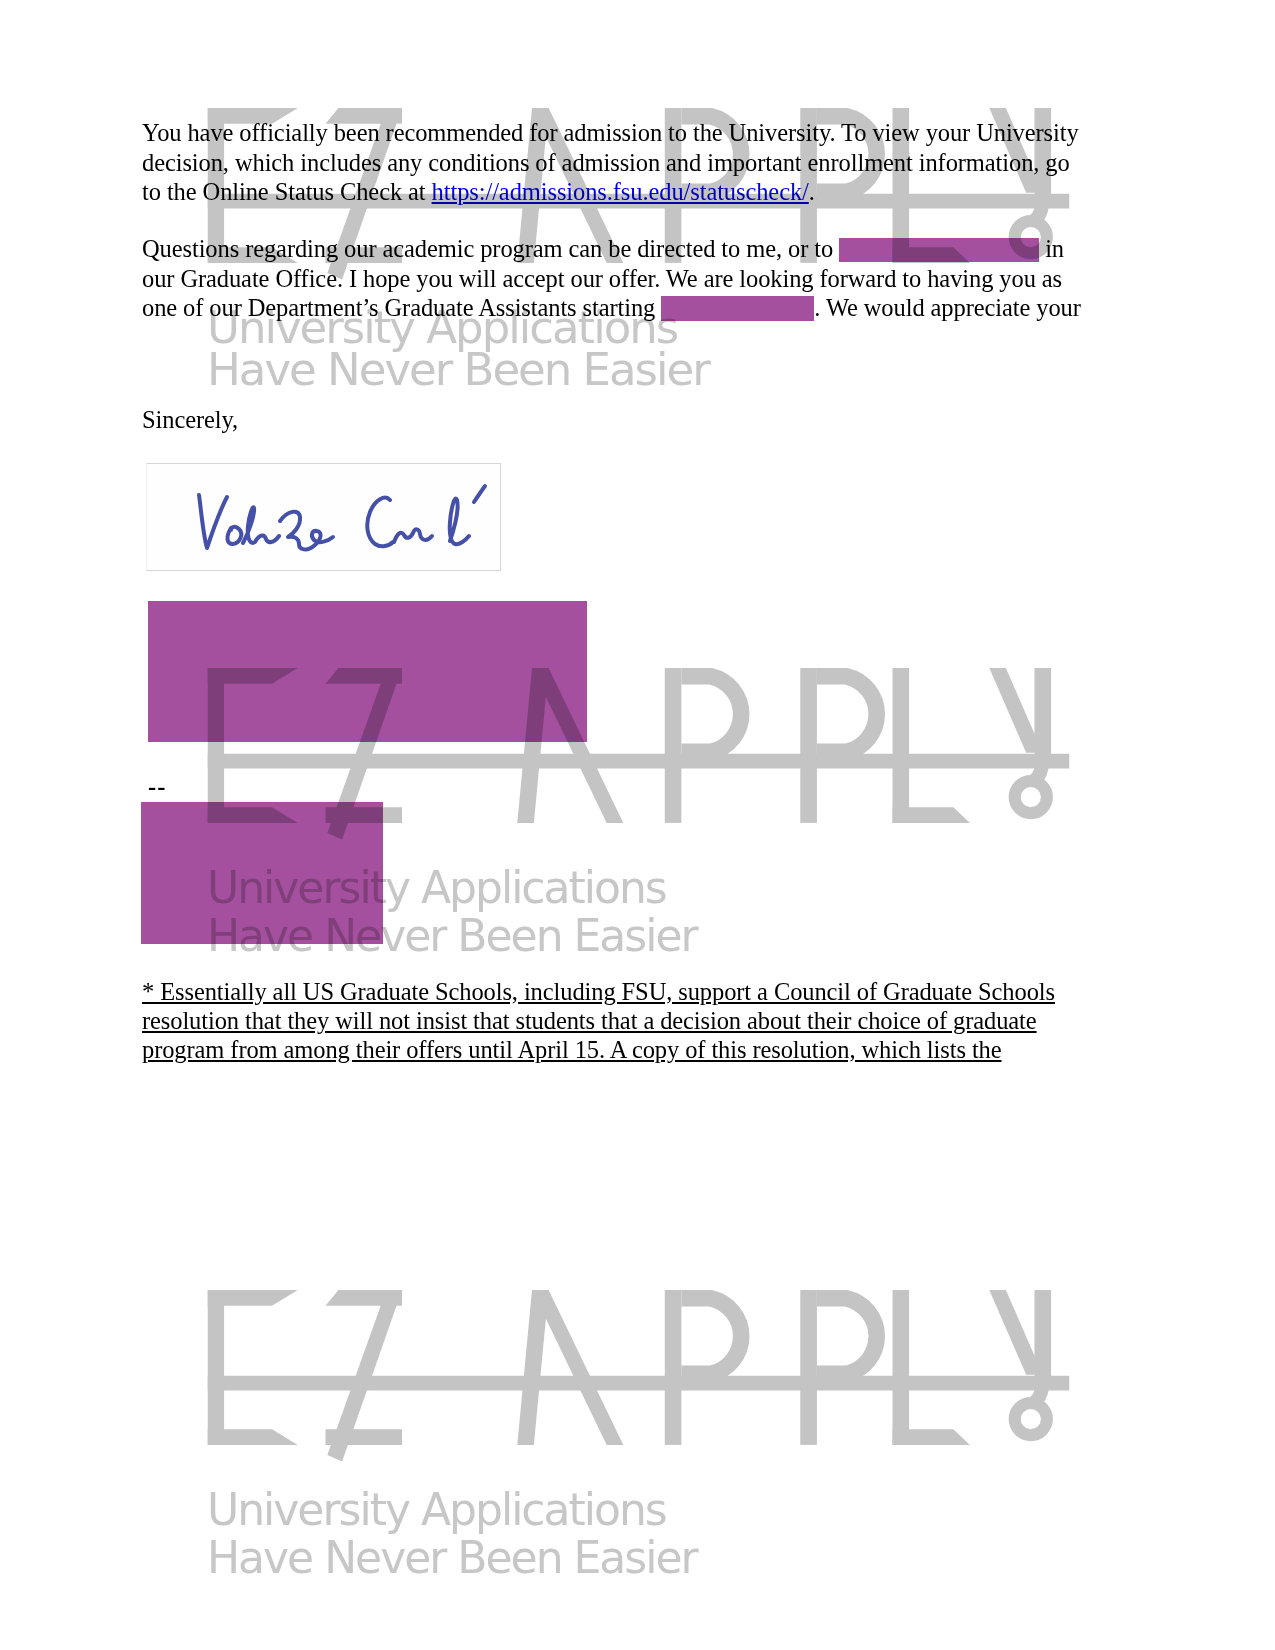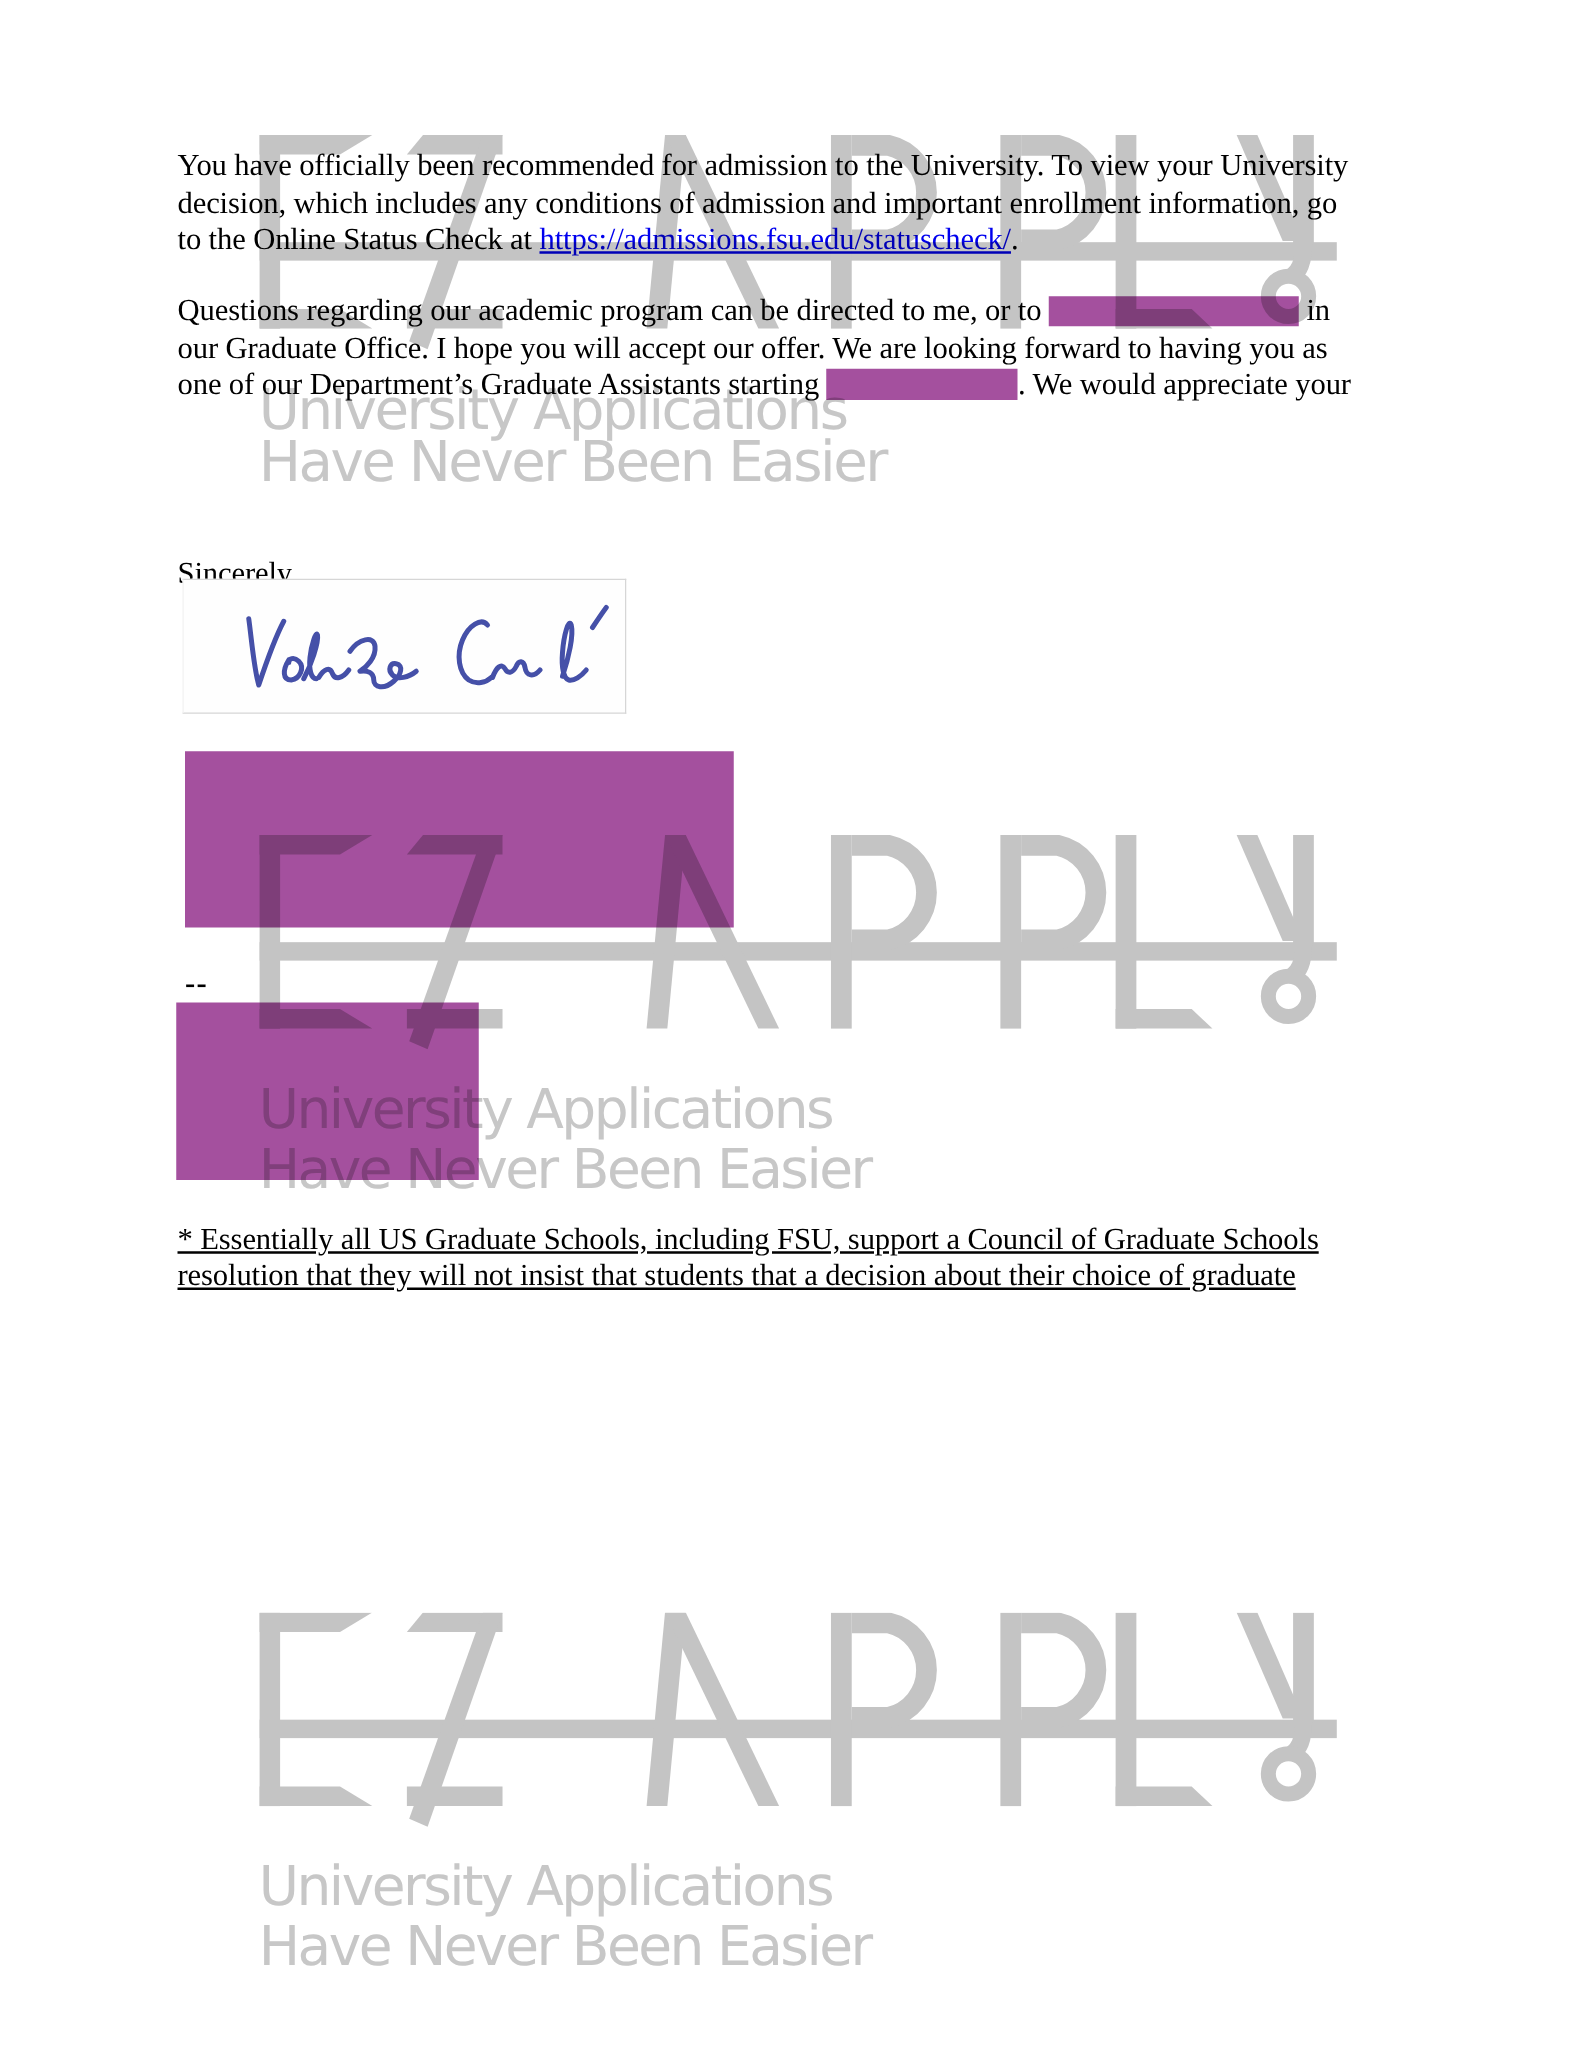--- a/index.html
+++ b/index.html
@@ -5,21 +5,21 @@
   html,body{margin:0;padding:0;background:#ffffff;}
   body{width:1275px;height:1650px;position:relative;overflow:hidden;
        font-family:"Liberation Serif", serif;color:#000;}
 
   
   .layer{position:absolute;left:0;top:0;width:1275px;height:1650px;}
   .textline{white-space:nowrap;font-size:24.5px;line-height:29.5px;letter-spacing:-0.1px;}
   .para{position:absolute;left:142px;}
   #para1{top:118px;}
   #para2{top:234px;}
-  #closing{top:405px;margin-top:39px;}
+  #closing{top:405px;}
   #separator{top:772px;left:148px;font-weight:bold;letter-spacing:1px;}
   #footnote{top:977px;text-decoration:underline;}
   #footnote .textline{line-height:29px;}
   a.doclink{color:#0000ee;text-decoration:underline;cursor:pointer;}
 
   
   .redact{display:inline-block;background:#a4509e;vertical-align:-5px;}
   .r1{width:200px;height:24px;}
   .r2{width:153px;height:25px;}
   .r3{width:152px;height:29px;vertical-align:-7px;}
@@ -81,20 +81,21 @@
     </svg>
   </div>
 
   <div class="blockredact" id="redactA"></div>
   <div class="para textline" id="separator">--</div>
   <div class="blockredact" id="redactB"></div>
 
   <div class="para" id="footnote">
     <div class="textline">* Essentially all US Graduate Schools, including FSU, support a Council of Graduate Schools</div>
     <div class="textline">resolution that they will not insist that students that a decision about their choice of graduate</div>
+    <div class="textline">program from among their offers until April 15. A copy of this resolution, which lists the</div>
   </div>
 </div>
 
 <svg width="0" height="0" style="position:absolute" aria-hidden="true">
   <defs>
     <symbol id="ezlogo" viewBox="0 0 935 205">
       <g fill="currentColor">
 
         <rect x="0" y="93" width="935" height="16"></rect>
 

